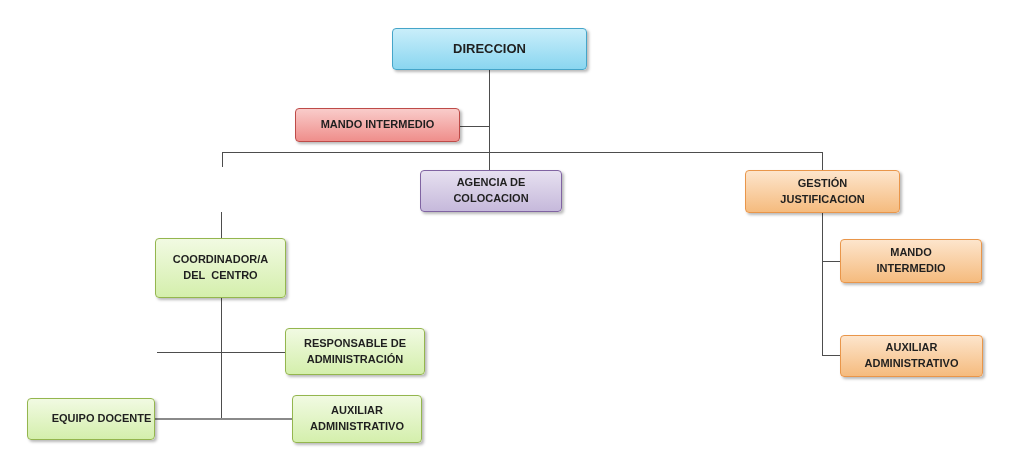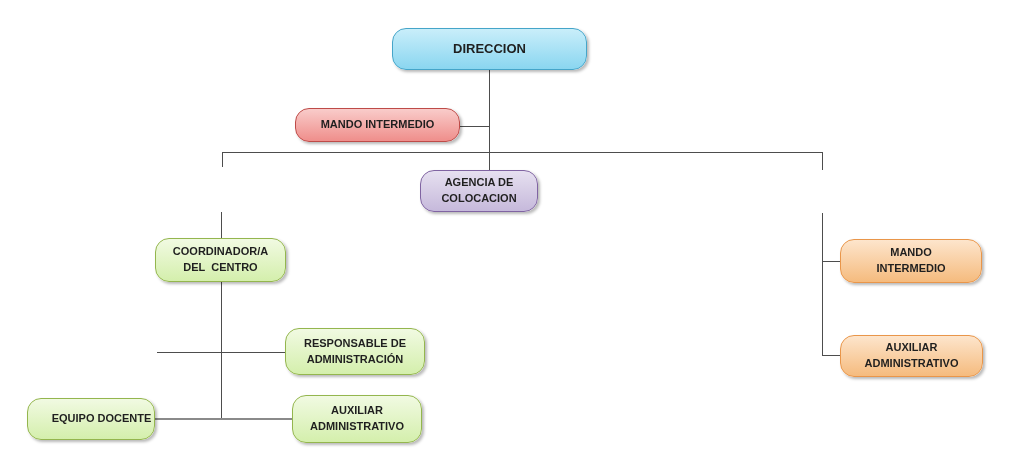--- a/index.html
+++ b/index.html
@@ -12,21 +12,21 @@
   }
   .node{
     position:absolute;
     box-sizing:border-box;
     display:flex;align-items:center;justify-content:center;
     text-align:center;
     font-weight:bold;
     color:#1f1f1f;
     font-size:11px;
     line-height:1.45;
-    border-radius:14px;
+    border-radius:4px;
     border:1.5px solid #888;
     box-shadow:2px 2px 3px rgba(0,0,0,0.28);
     white-space:pre-wrap;
   }
   .node.blue{
     background:linear-gradient(#C9EEFA,#8AD6F0);
     border-color:#45A5C9;
     font-size:13px;
   }
   .node.pink{
@@ -73,27 +73,31 @@
 
   <div class="node blue" style="left:392px;top:28px;width:195px;height:42px;">
     <span>DIRECCION</span>
   </div>
 
   <div class="node pink" style="left:295px;top:108px;width:165px;height:34px;">
     <span>MANDO INTERMEDIO</span>
   </div>
 
 
-  <div class="node purple" style="left:420px;top:170px;width:118px;height:42px;">
+  <div class="node purple" style="left:420px;top:170px;width:142px;height:42px;">
     <span>AGENCIA DE
 COLOCACION</span>
   </div>
 
+  <div class="node orange" style="left:745px;top:170px;width:155px;height:43px;">
+    <span>GESTIÓN
+JUSTIFICACION</span>
+  </div>
 
-  <div class="node green" style="left:155px;top:238px;width:131px;height:44px;">
+  <div class="node green" style="left:155px;top:238px;width:131px;height:60px;">
     <span>COORDINADOR/A
 DEL  CENTRO</span>
   </div>
 
 
   <div class="node green" style="left:285px;top:328px;width:140px;height:47px;">
     <span>RESPONSABLE DE
 ADMINISTRACIÓN</span>
   </div>
 

